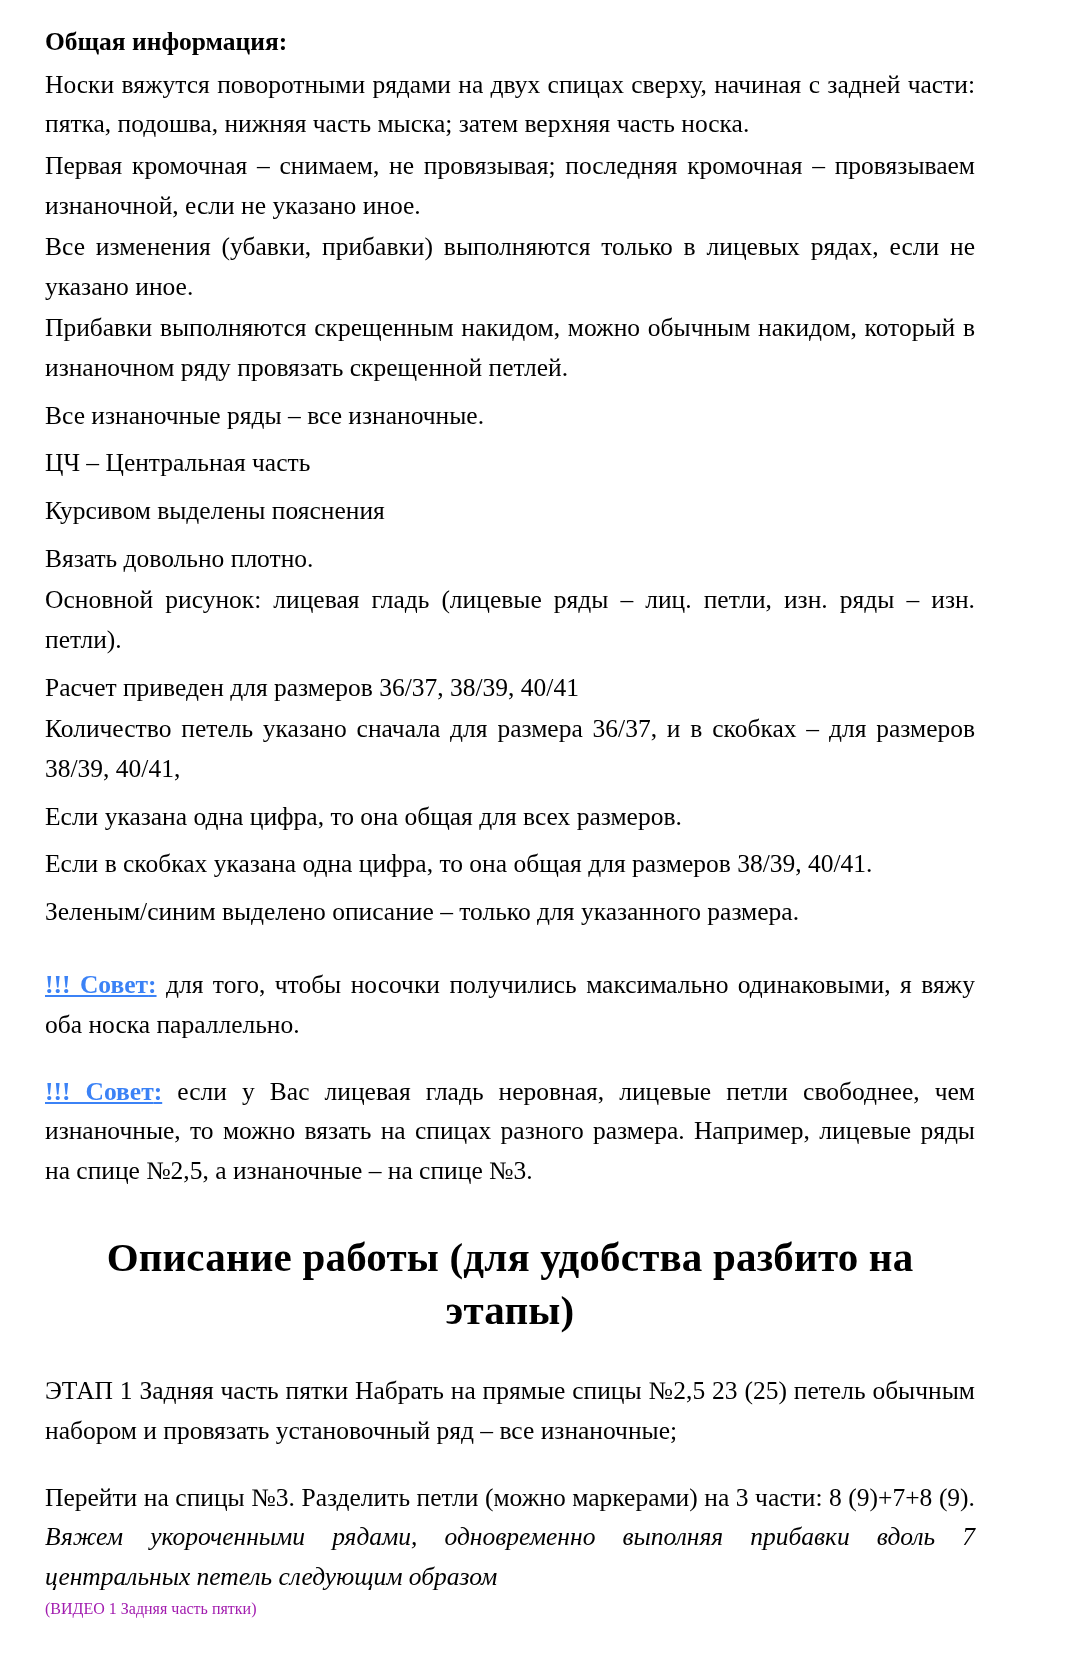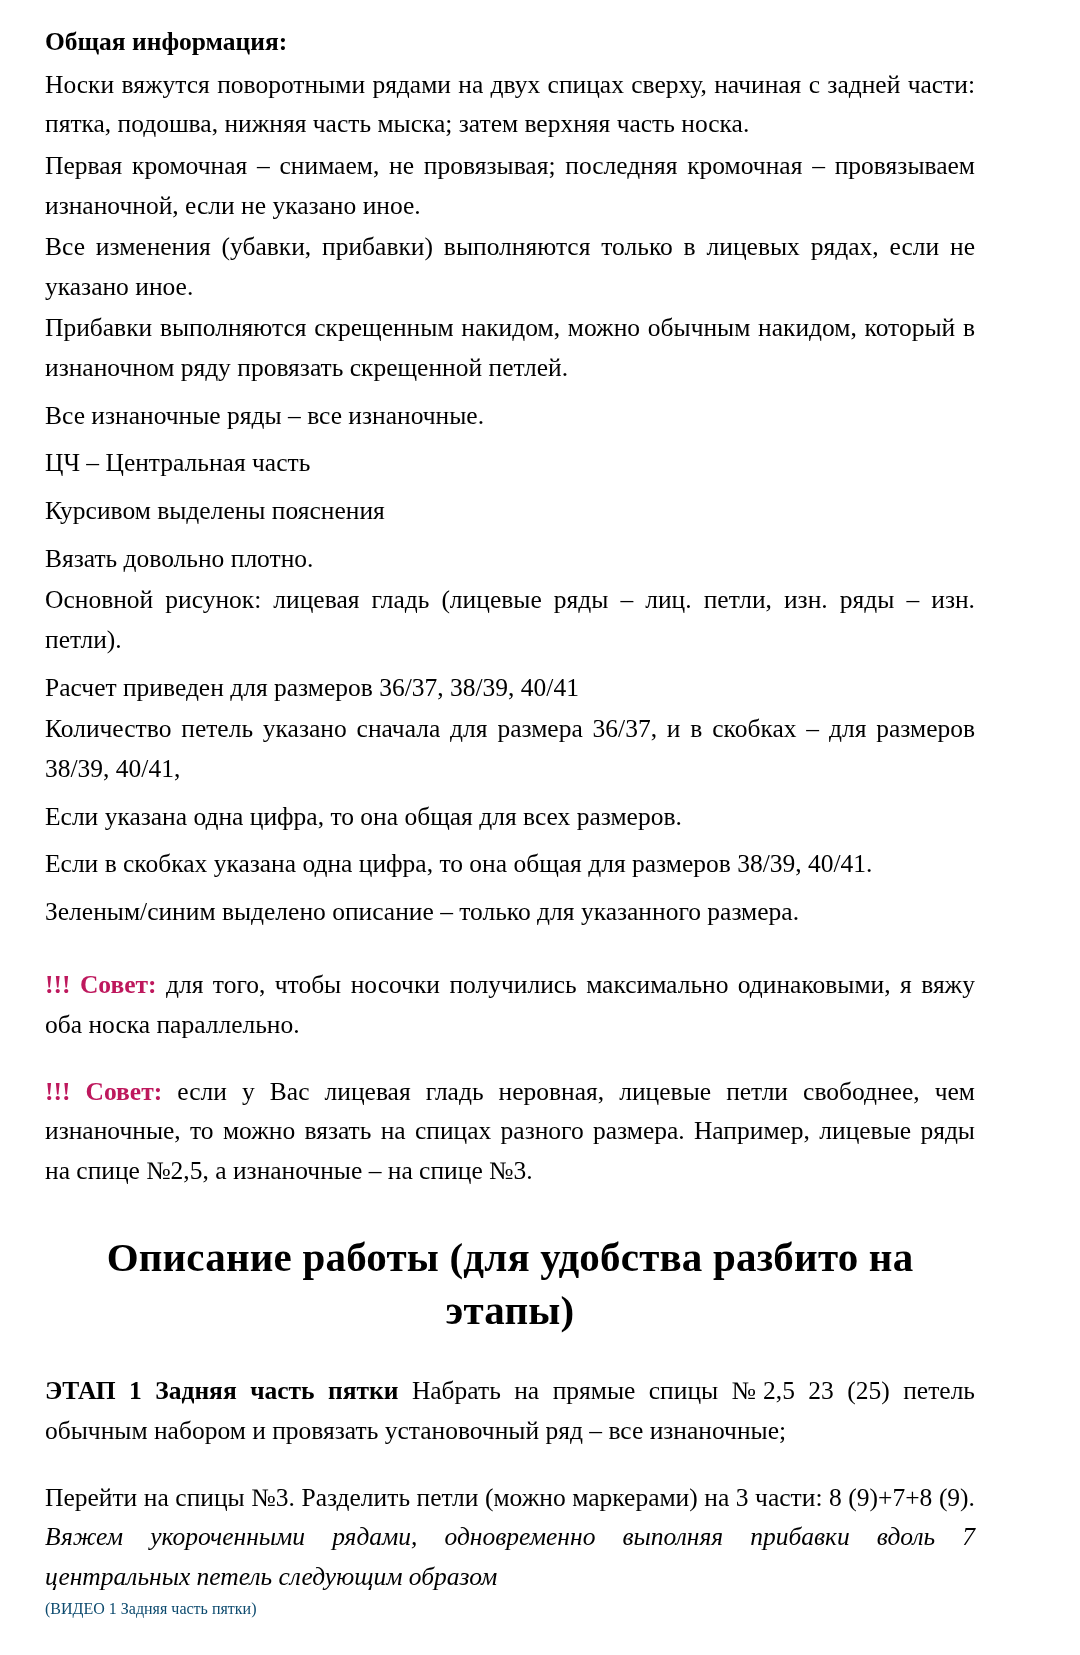--- a/index.html
+++ b/index.html
@@ -42,42 +42,43 @@
     text-align: left;
     margin-top: 8px;
   }
   .gap-before {
     margin-top: 34px;
   }
   .gap-before-sm {
     margin-top: 27px;
   }
   .tip-mark {
-    color: #be185d;
+    color: #3b82f6;
     font-weight: bold;
+    text-decoration: underline;
   }
   .section-title {
     font-size: 41px;
     font-weight: bold;
     text-align: center;
     line-height: 1.3;
     margin: 40px 0 0 0;
     letter-spacing: 0.2px;
   }
   .stage-lead {
-    font-weight: bold;
+    font-weight: normal;
   }
   .num {
     display: inline-block;
     min-width: 78px;
   }
   em.note {
   }
   .video-link {
-    color: #0c4a6e;
+    color: #a21caf;
     text-align: left;
     margin-top: 4px;
     display: block;
     text-decoration: none;
   }
   .list-para {
     text-align: justify;
   }
 </style>
 </head>

